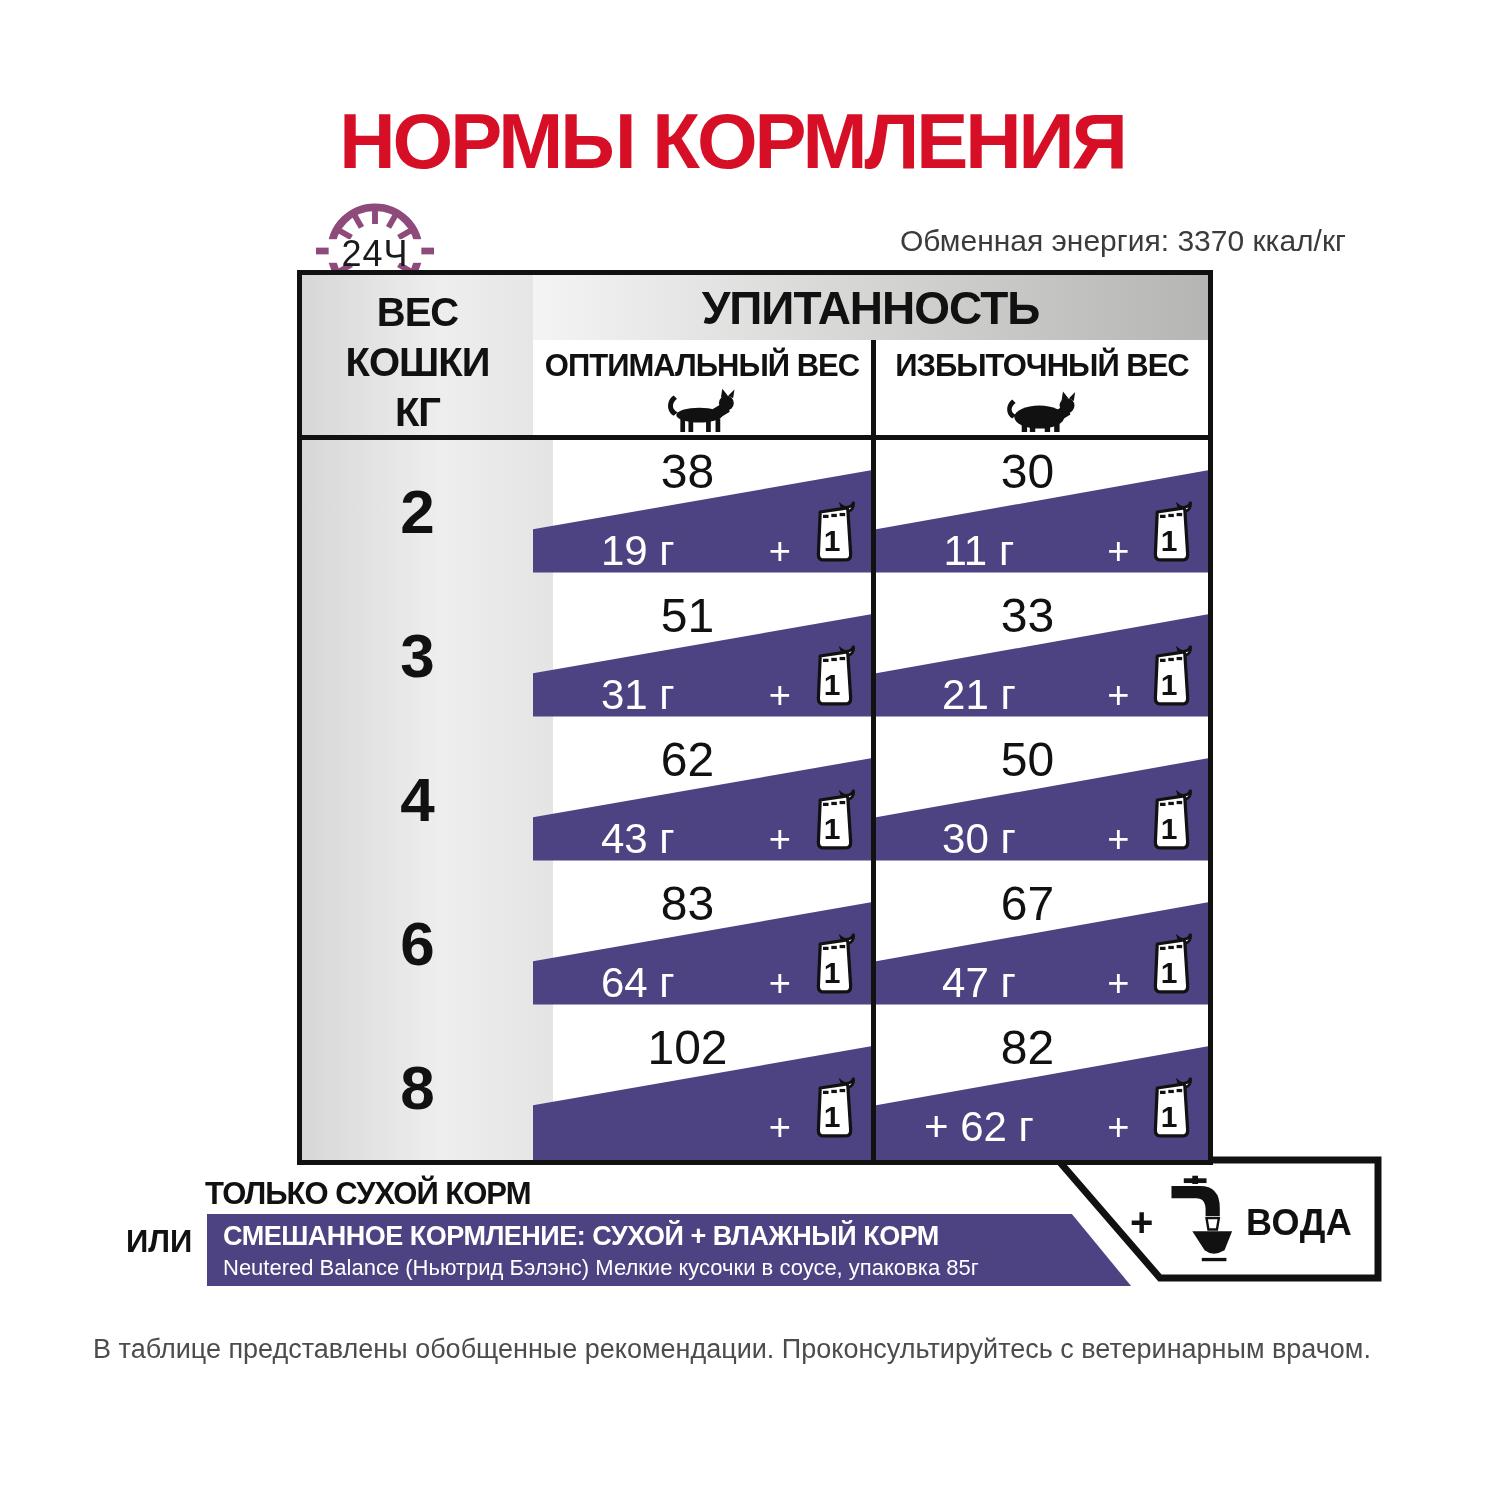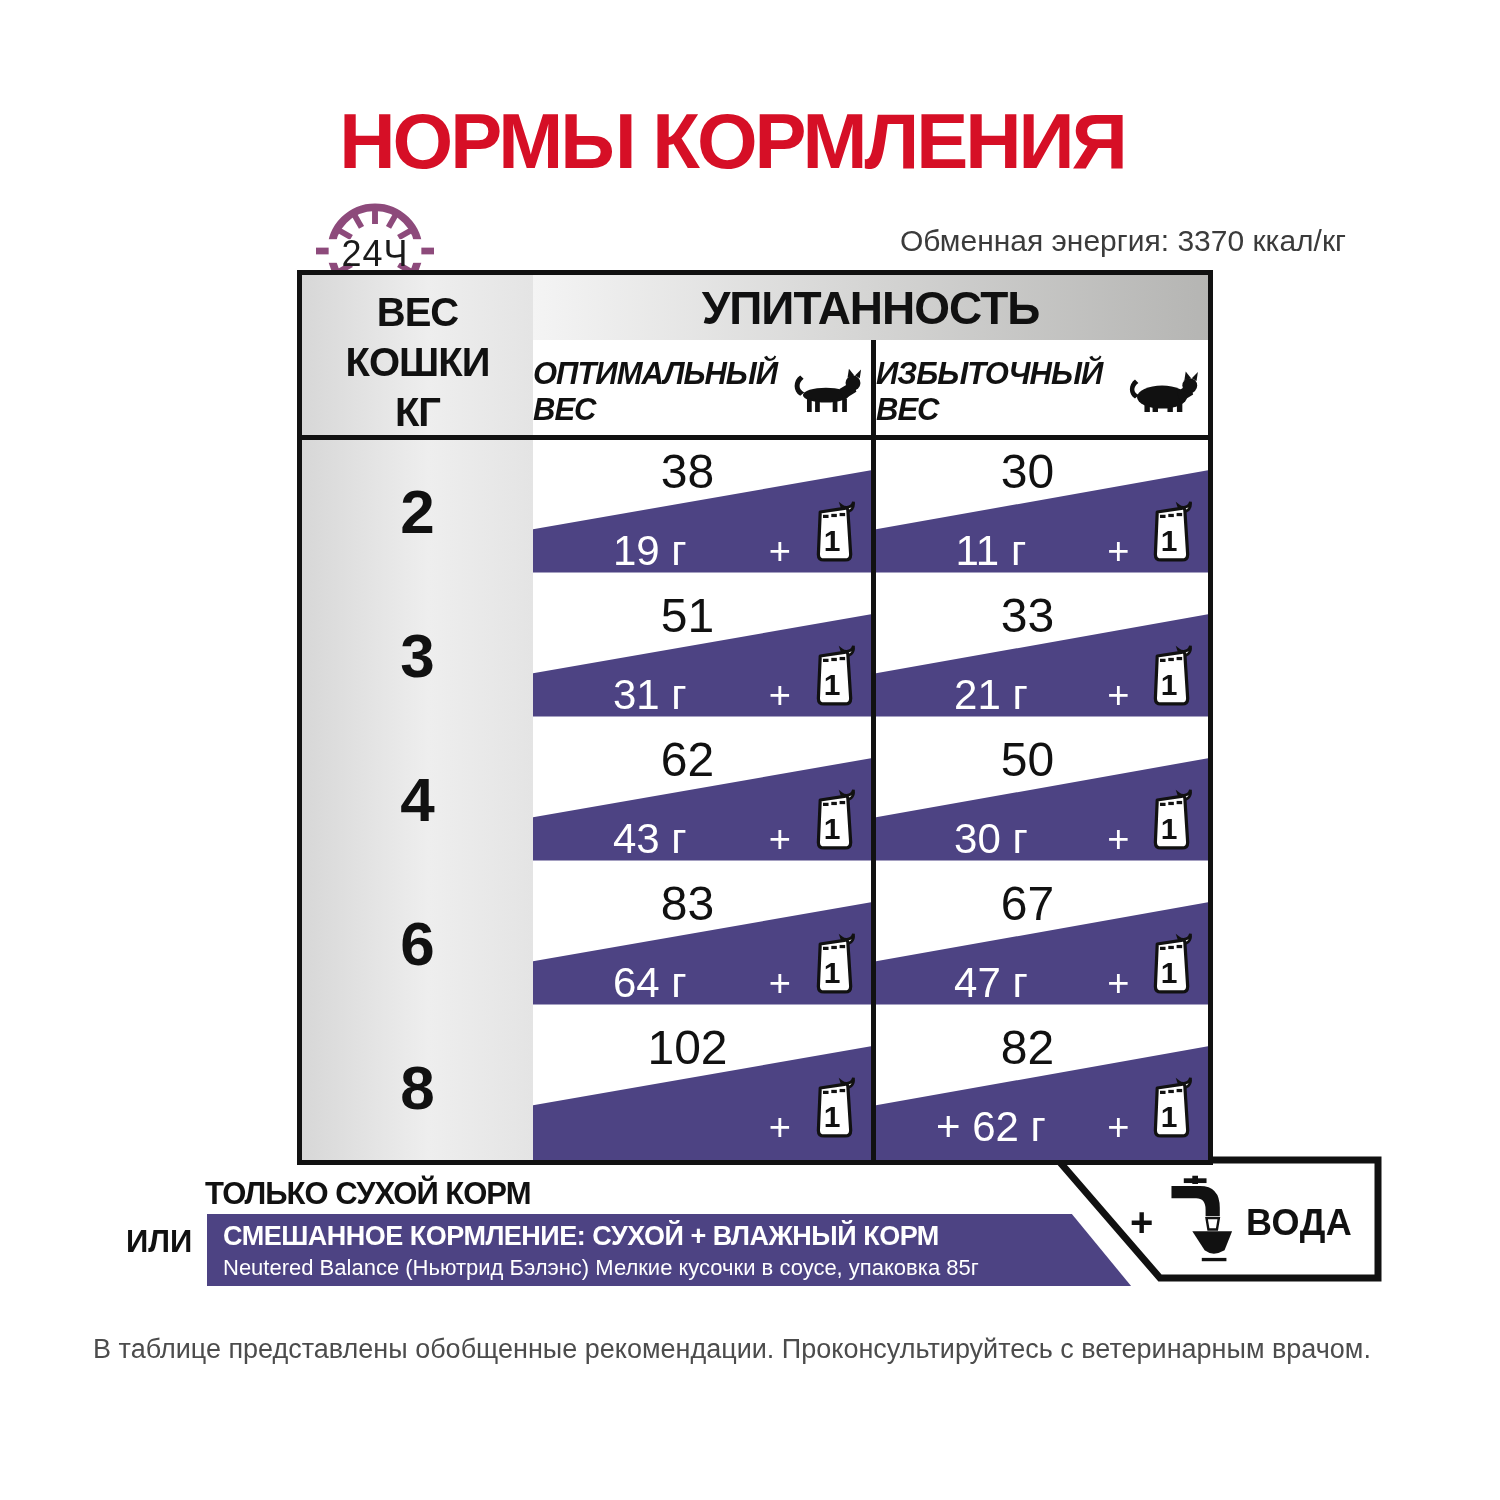--- a/index.html
+++ b/index.html
@@ -14,50 +14,50 @@
   
   .clock{position:absolute;left:316px;top:192px;width:118px;height:118px;z-index:1;}
   .clock svg{position:absolute;inset:0;}
   .clock-label{position:absolute;left:0;top:41px;width:100%;text-align:center;
                font-size:36px;color:#1a1a1a;letter-spacing:1px;}
 
   
   .ftable{position:absolute;left:297px;top:270px;width:916px;height:895px;
           border:5px solid #111;box-sizing:border-box;background:#fff;z-index:2;}
   .weight-col{position:absolute;left:0;top:0;bottom:0;width:231px;
-              background:linear-gradient(to right,#d7d7d7 0%,#eeeeee 55%,#e4e4e4 100%);}
+              background:linear-gradient(to right,#d7d7d7 0%,#eeeeee 55%,#e4e4e4 100%);padding-left:20px;}
   .weight-head{position:absolute;left:0;top:12px;width:231px;text-align:center;
                font-size:40px;font-weight:bold;line-height:50px;letter-spacing:-1px;}
   .cond-head{position:absolute;left:231px;right:0;top:0;height:65px;
              background:linear-gradient(to right,#f4f4f4,#b5b5b3);
              display:flex;align-items:center;justify-content:center;
              font-size:46px;font-weight:bold;letter-spacing:-1px;}
   .subcell{position:absolute;top:65px;height:95px;background:#fff;display:flex;
-           flex-direction:row;align-items:center;justify-content:flex-start;font-style:italic;}
+           flex-direction:column;align-items:center;justify-content:flex-start;}
   .subcell.c1{left:231px;width:338px;}
   .subcell.c2{left:574px;width:332px;align-items:center;}
   .subcell .sublabel{margin-top:8px;font-size:31px;font-weight:bold;letter-spacing:-1px;}
   .subcell svg{margin-top:2px;height:46px;}
   .hline{position:absolute;left:0;right:0;top:160px;height:5px;background:#111;z-index:6;}
   .vdivider{position:absolute;left:569px;top:65px;bottom:0;width:5px;background:#111;z-index:6;}
 
   .rows{position:absolute;left:0;top:165px;right:0;bottom:0;}
   .trow{position:absolute;left:0;width:906px;height:144px;}
   .wlabel{position:absolute;left:0;top:0;width:231px;height:144px;text-align:center;
           line-height:144px;font-size:62px;font-weight:bold;}
   .cell{position:absolute;top:0;height:144px;}
   .cell.c1{left:231px;width:338px;}
   .cell.c2{left:574px;width:332px;text-decoration:underline;}
   .wedge{position:absolute;inset:0;background:#4d4383;
          clip-path:polygon(0 62%,100% 21%,100% 92%,0 92%);}
   .trow.last .wedge{clip-path:polygon(0 62%,100% 21%,100% 100%,0 100%);}
   .dry{position:absolute;left:0;top:4px;width:100%;box-sizing:border-box;padding-right:29px;
        text-align:center;font-size:48px;}
   .mix{position:absolute;left:0;right:0;top:88px;height:46px;}
-  .mval{position:absolute;left:12px;width:62%;text-align:center;color:#fff;
+  .mval{position:absolute;left:0;width:62%;text-align:center;color:#fff;
         font-size:42px;line-height:46px;}
   .mplus{position:absolute;left:68%;width:10%;text-align:center;color:#fff;
          font-size:38px;line-height:46px;}
   .pouch{position:absolute;right:12px;bottom:18px;width:48px;height:66px;}
   .pouch svg{position:absolute;inset:0;}
   .pouch-num{position:absolute;left:0;right:6px;top:24px;text-align:center;
              font-size:30px;font-weight:bold;color:#111;}
 
   
   .dryonly{position:absolute;left:205px;top:1176px;font-size:31px;font-weight:bold;letter-spacing:-1px;}

